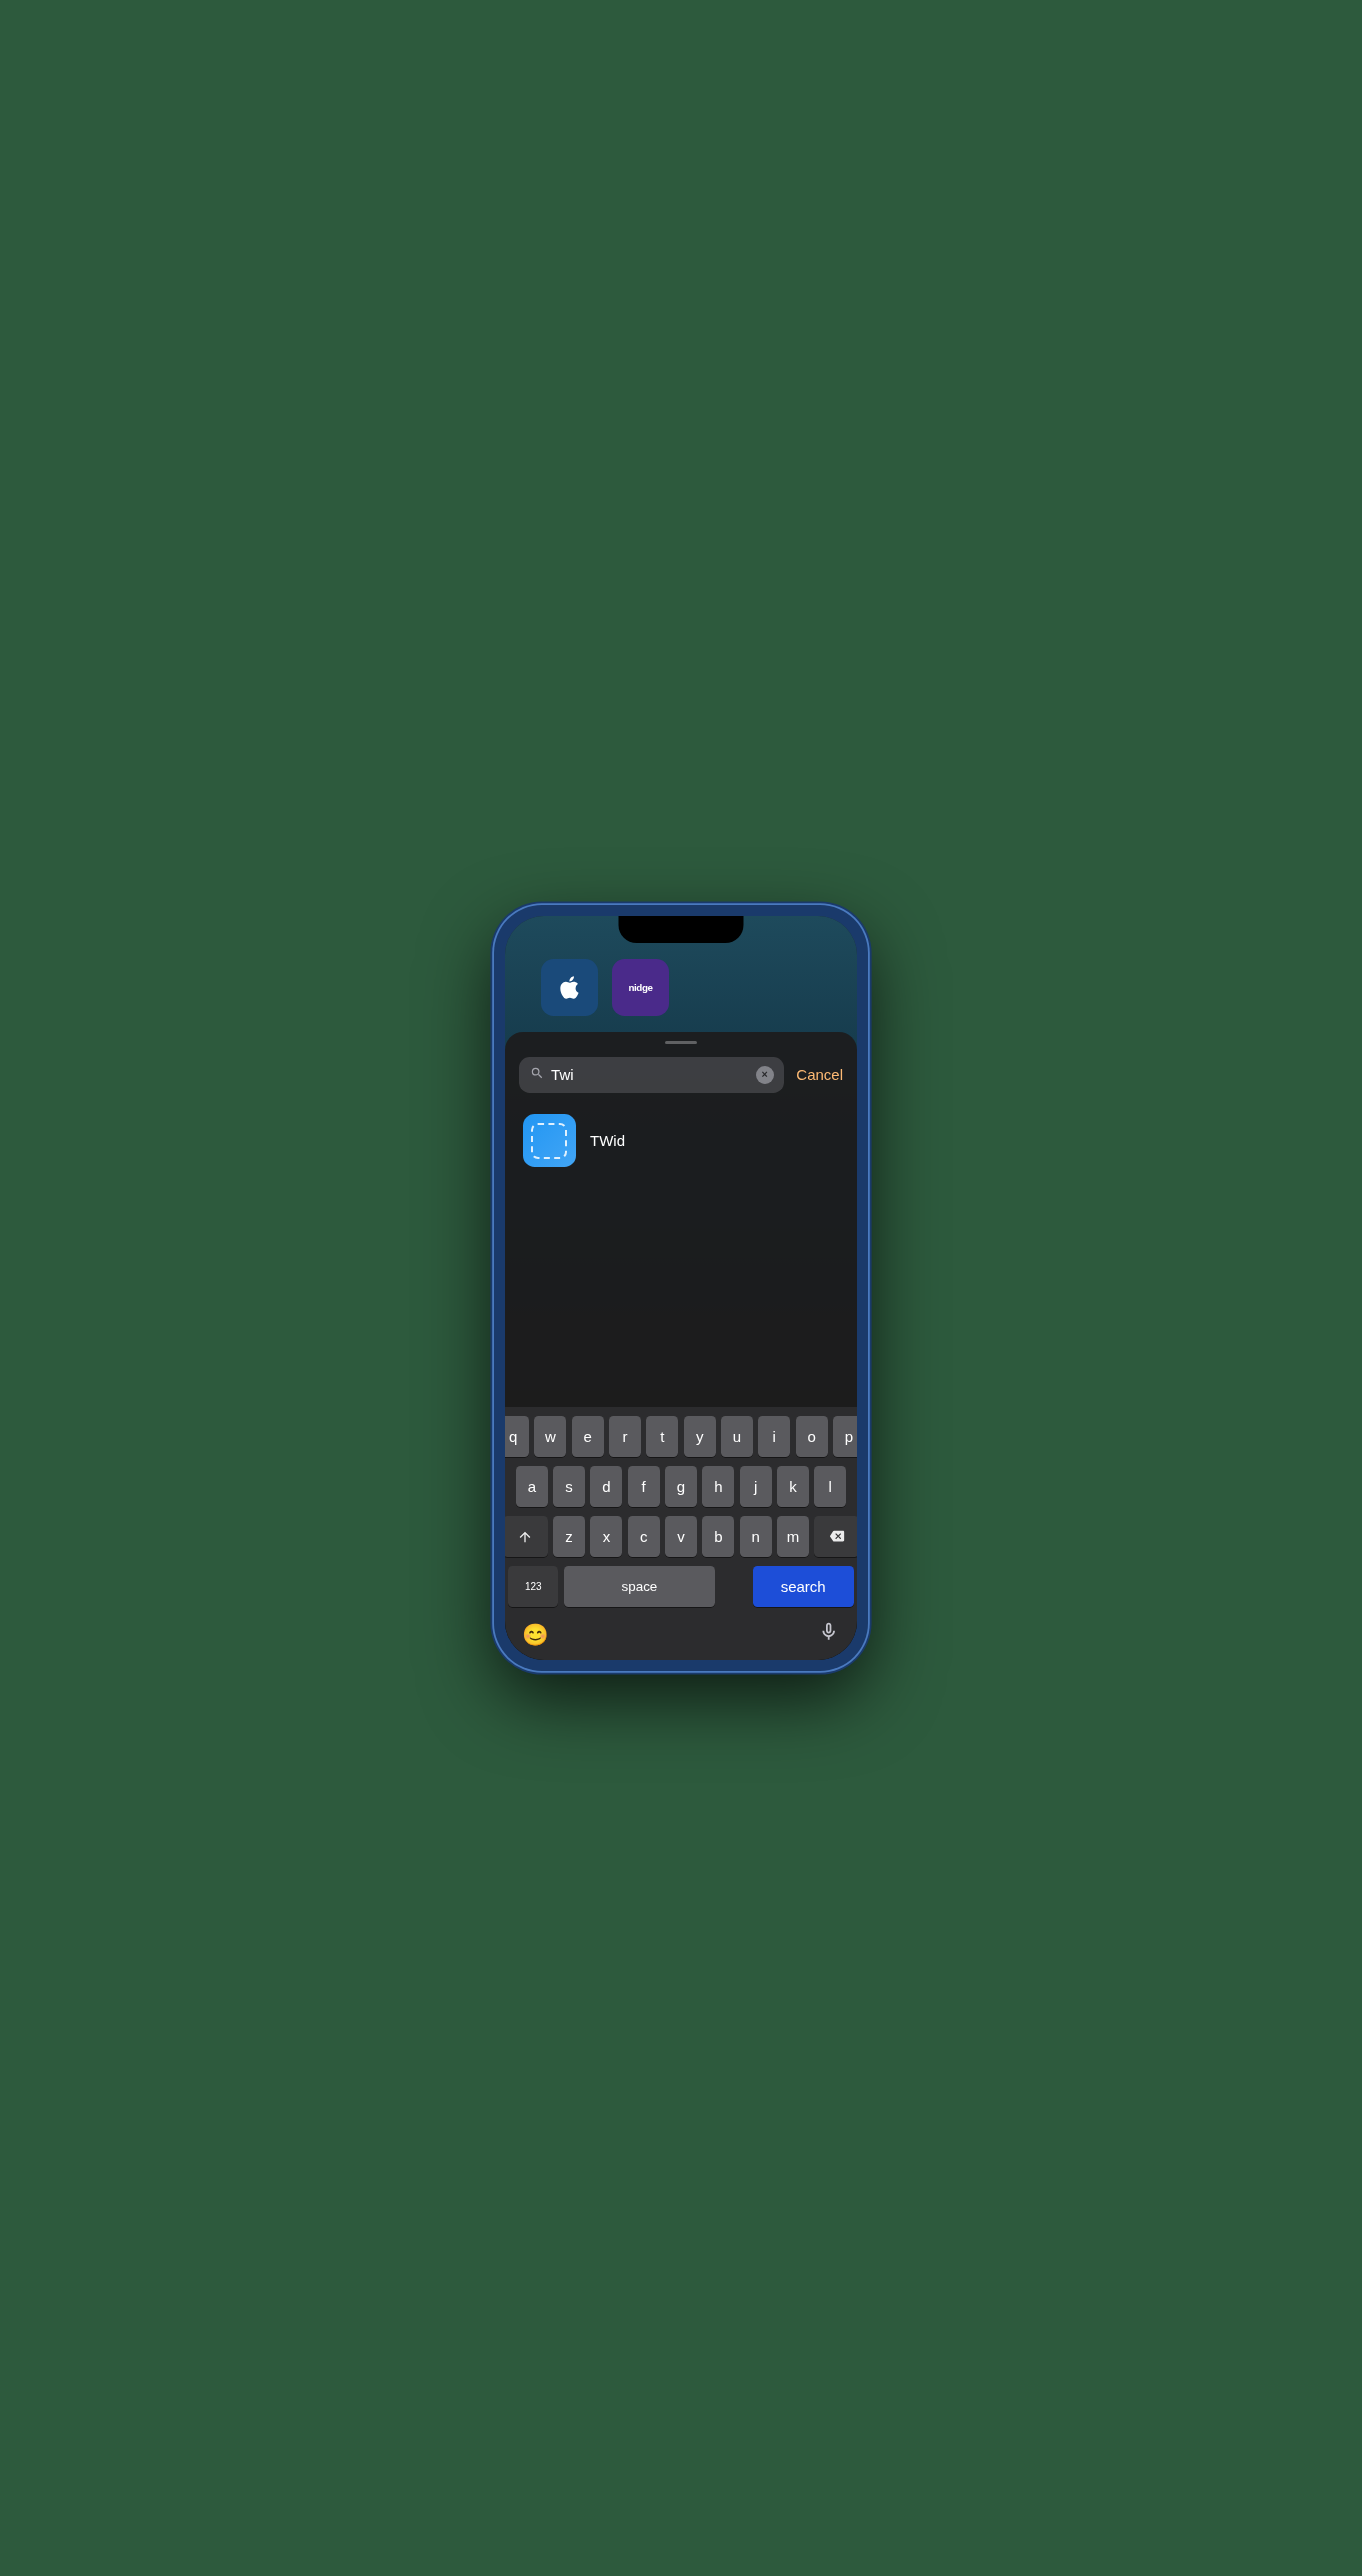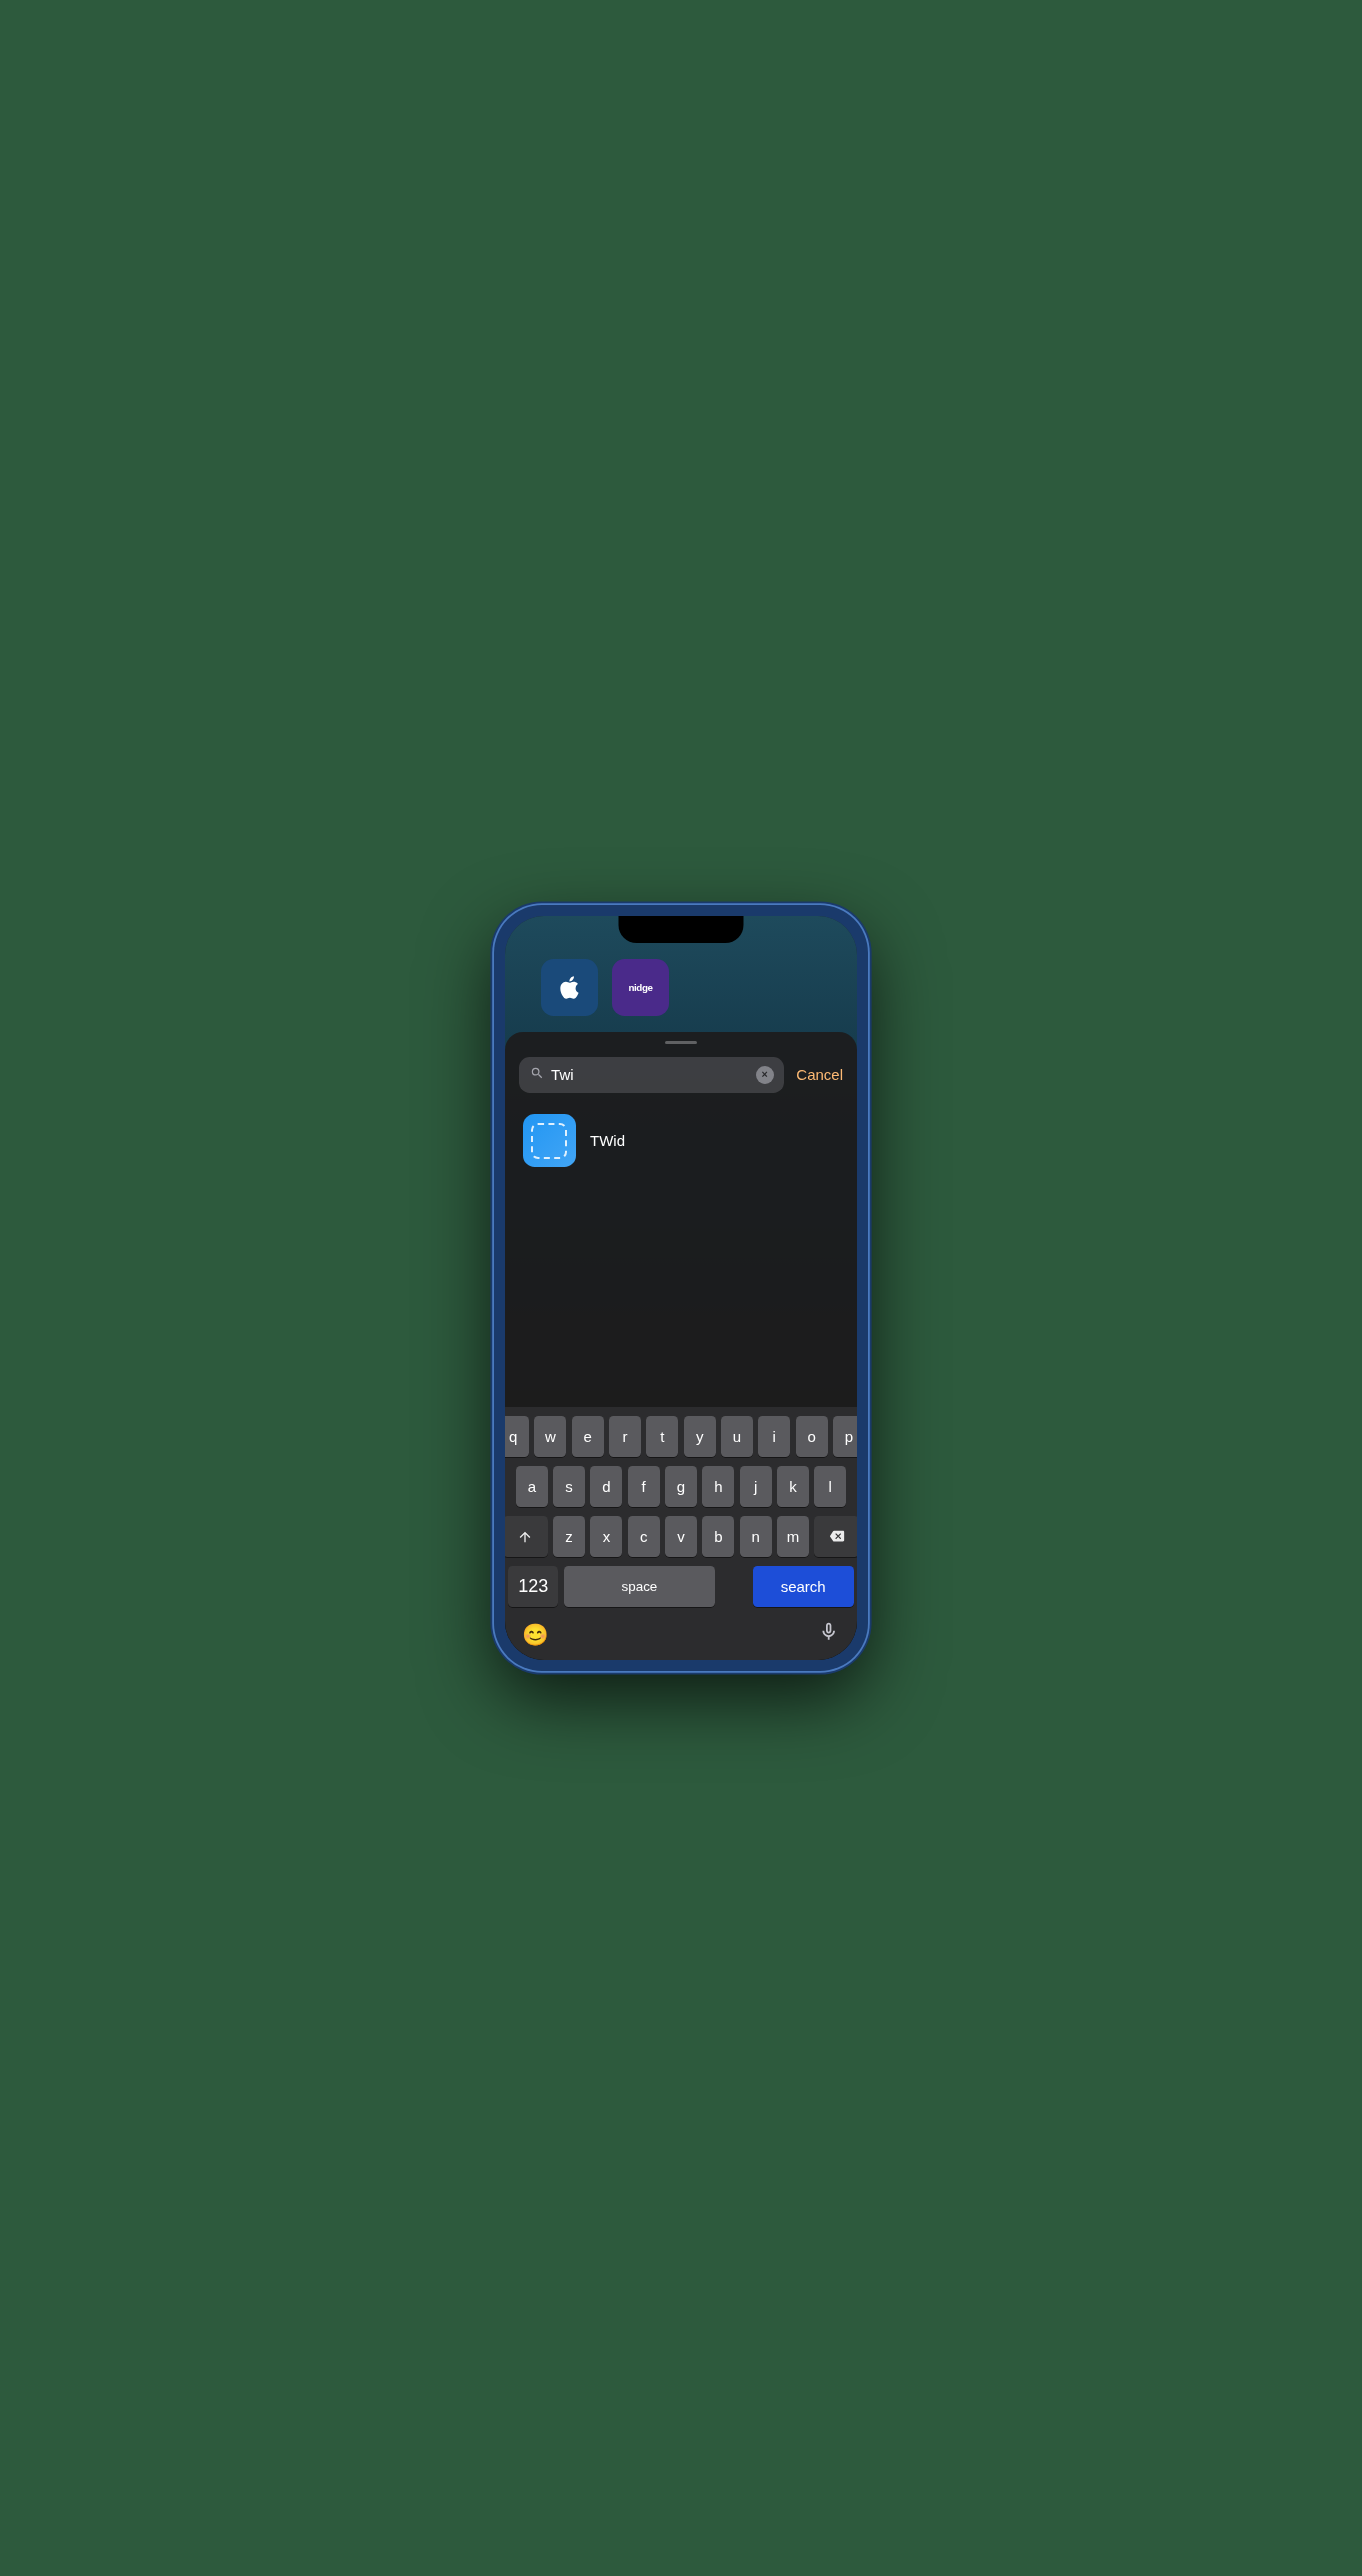--- a/index.html
+++ b/index.html
@@ -259,21 +259,21 @@
 
     .key-wide {
       max-width: 50px;
       min-width: 45px;
       font-size: 13.4px;
     }
 
     .key-numbers {
       max-width: 50px;
       min-width: 45px;
-      font-size: 18px;
+      font-size: 10px;
       background: #3a3a3c;
       color: #fff;
     }
 
     .key-space {
       flex: 3;
       max-width: 178px;
       background: #5a5a5e;
       font-size: 13.4px;
       text-align: center;

